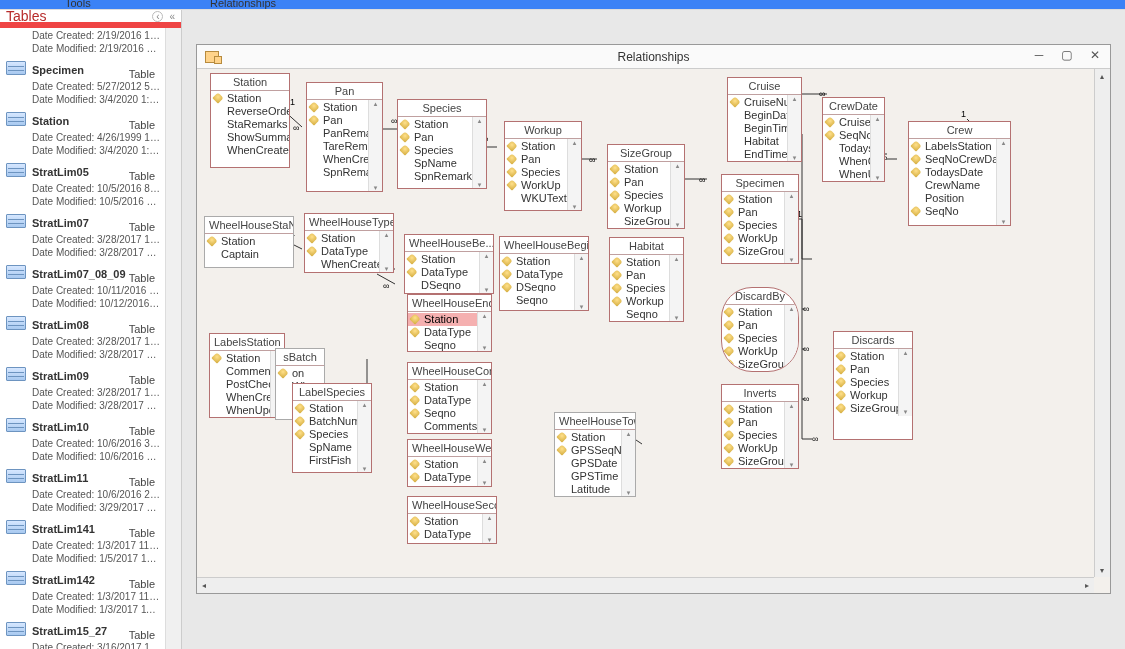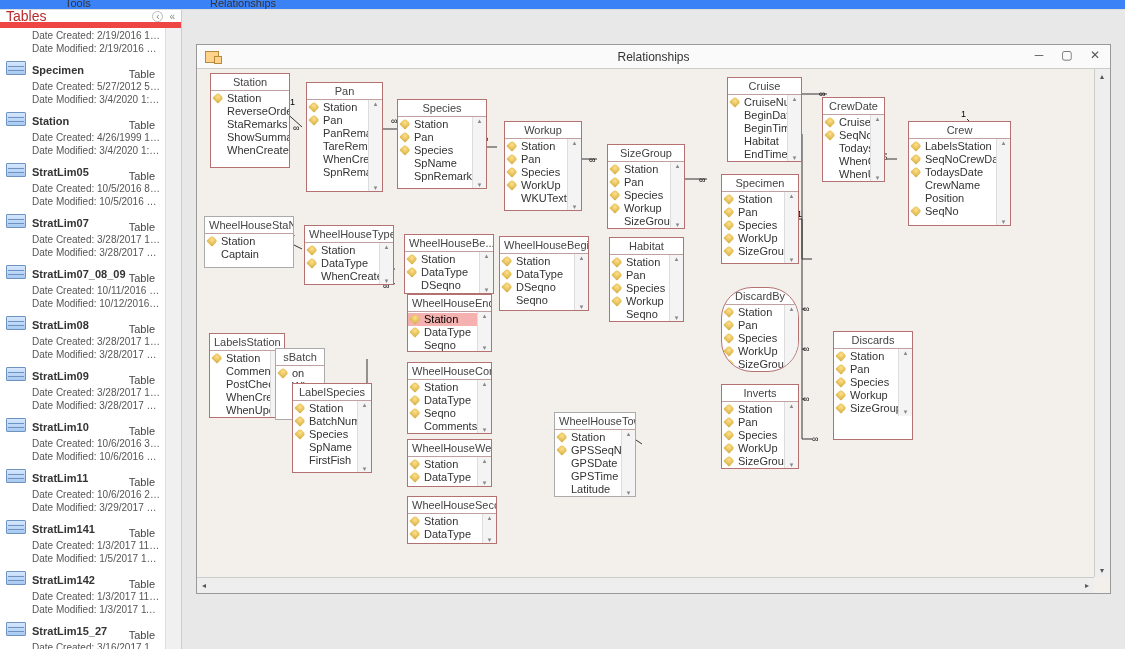--- a/index.html
+++ b/index.html
@@ -663,21 +663,21 @@
             </div>
             <div class="rel-box gray" style="left: 7px; top: 147px; width: 90px; height: 52px;">
               <div class="hdr">WheelHouseStaN...</div>
               <div class="body" style="height: 34px;">
                 <ul>
                   <li class="key">Station</li>
                   <li>Captain</li>
                 </ul>
               </div>
             </div>
-            <div class="rel-box" style="left: 107px; top: 156px; width: 90px; height: 60px;">
+            <div class="rel-box" style="left: 107px; top: 144px; width: 90px; height: 60px;">
               <div class="hdr">WheelHouseType</div>
               <div class="body" style="height: 42px;">
                 <ul>
                   <li class="key">Station</li>
                   <li class="key">DataType</li>
                   <li>WhenCreated</li>
                 </ul>
                 <div class="mini-sb">
                   <span>▴</span>
                   <span>▾</span>

